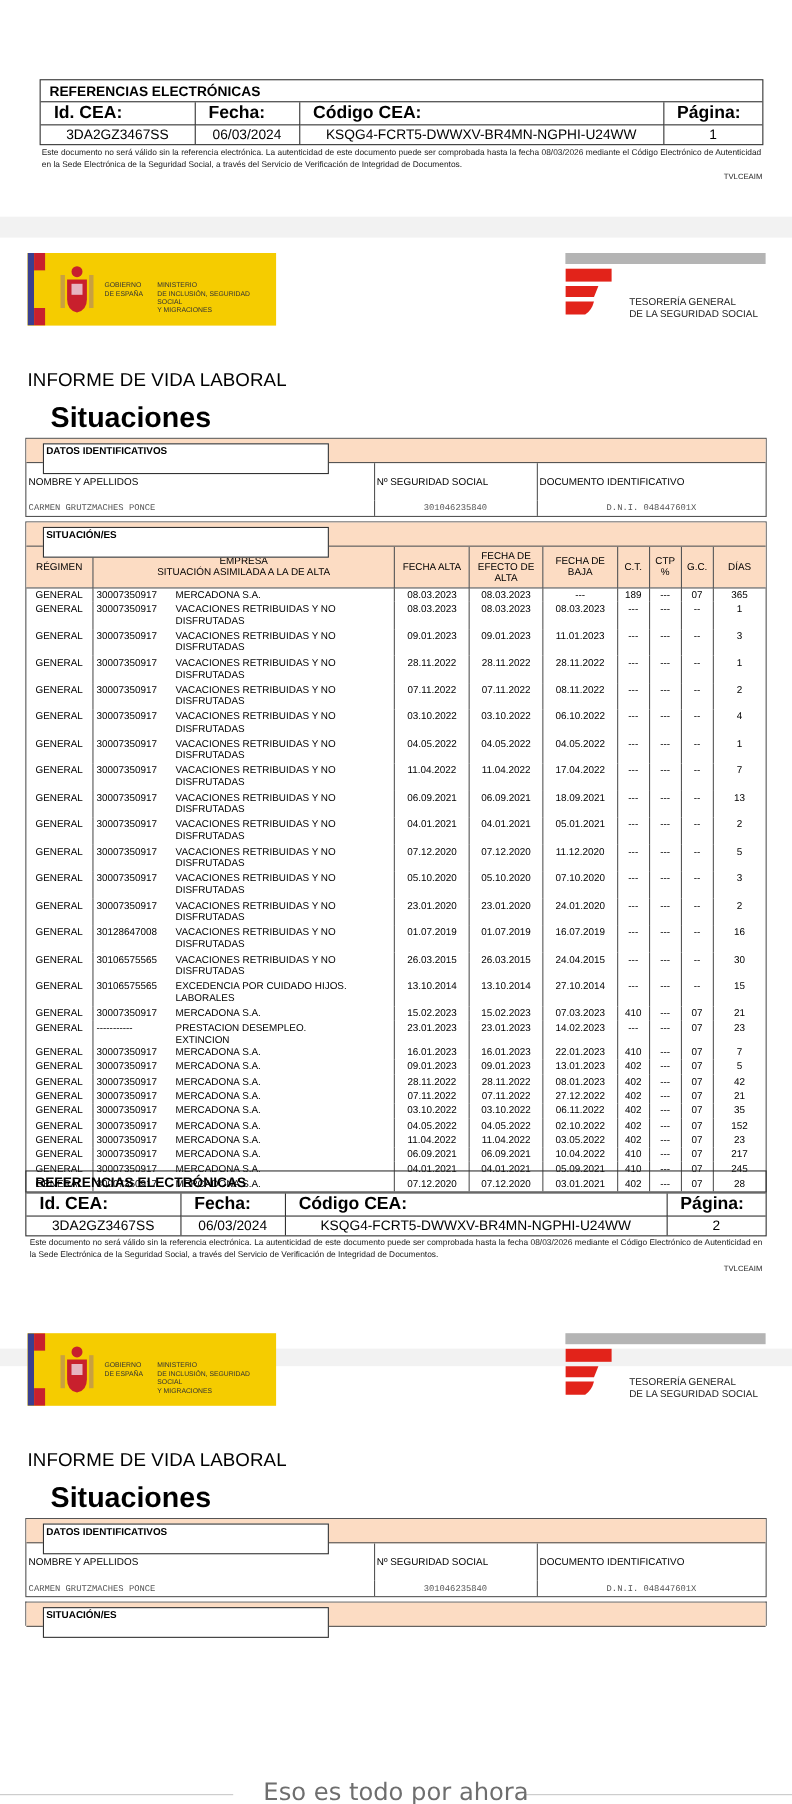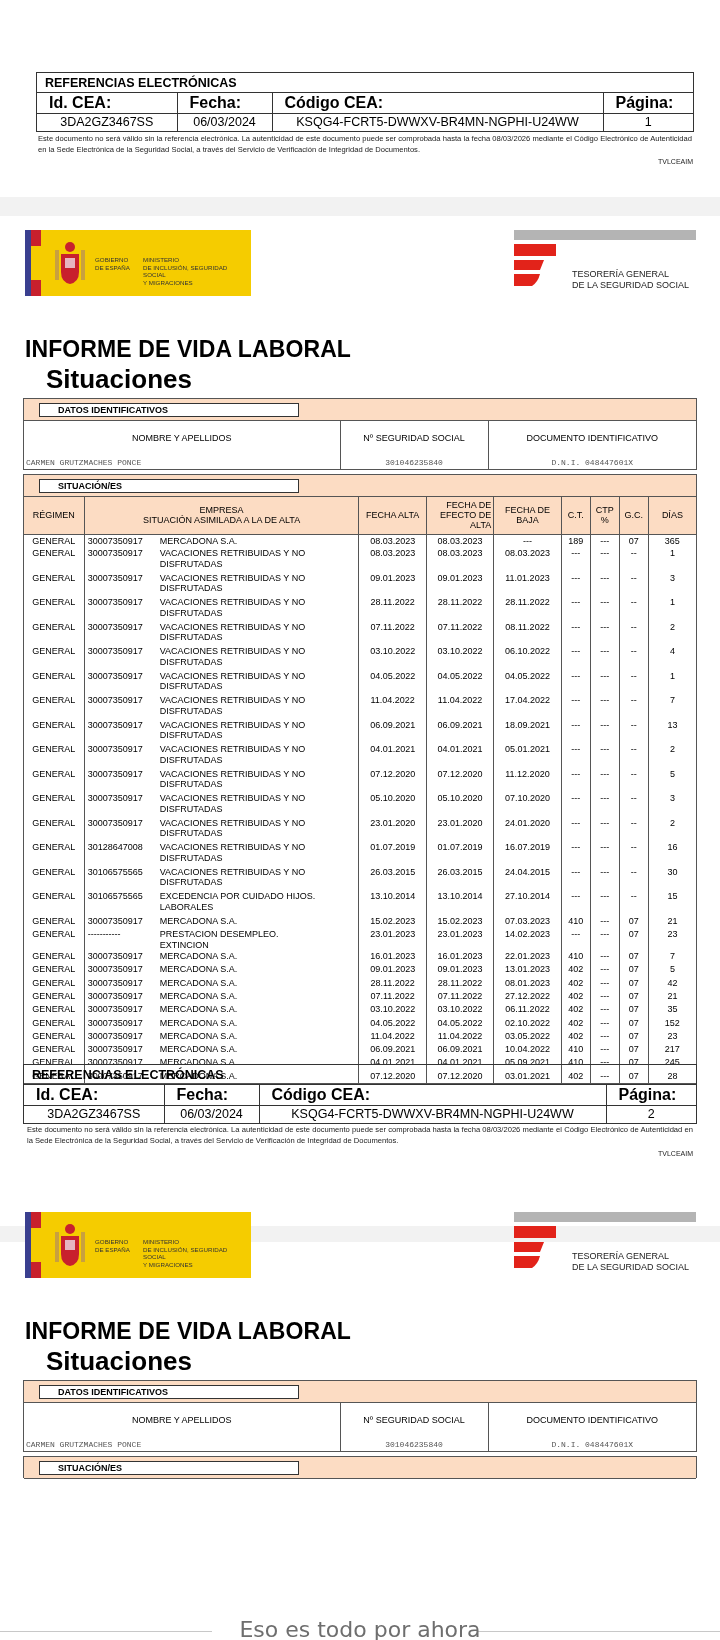--- a/index.html
+++ b/index.html
@@ -31,47 +31,47 @@
   .gov-logo .flag .red2 { position: absolute; left: 6px; top: 50px; width: 10px; height: 16px; background: #c8202d; }
   .gov-logo .shield { position: absolute; left: 28px; top: 10px; width: 34px; height: 46px; }
   .gov-logo .gob { position: absolute; left: 70px; top: 26px; font-size: 6.2px; line-height: 8px; color: #333; }
   .gov-logo .min { position: absolute; left: 118px; top: 26px; font-size: 6.2px; line-height: 7.5px; color: #333; }
 
   .tgss-logo { position: absolute; left: 514px; width: 184px; height: 62px; }
   .tgss-logo .bar { position: absolute; left: 0; top: 0; width: 182px; height: 10px; background: #b4b4b4; }
   .tgss-logo .mark { position: absolute; left: 0; top: 14px; width: 44px; height: 44px; }
   .tgss-logo .txt { position: absolute; left: 58px; top: 39px; font-size: 9px; line-height: 11px; color: #222; }
 
-  .doc-title { position: absolute; left: 25px; font-weight: bold; font-size: 23px; letter-spacing: 0.1px; }
+  .doc-title { position: absolute; left: 25px; font-weight: normal; font-size: 17px; letter-spacing: 0.1px; }
   .doc-sub { position: absolute; left: 25px; font-weight: bold; font-size: 26px; margin-left: 21px; }
 
   
   .datos { position: absolute; left: 23px; width: 674px; border: 1px solid #555; }
   .sec-head { height: 22px; background: #fcdcc3; border-bottom: 1px solid #555; position: relative; }
-  .sec-head .label { position: absolute; left: 15px; top: 4px; width: 260px; height: 14px; background: #fff; border: 1px solid #333; font-size: 9px; font-weight: bold; padding-left: 18px; line-height: 12px; }
+  .sec-head .label { position: absolute; left: 15px; top: 4px; width: 260px; height: 28px; background: #fff; border: 1px solid #333; font-size: 9px; font-weight: bold; padding-left: 2px; line-height: 12px; }
   .datos table { width: 100%; border-collapse: collapse; }
-  .datos th { font-weight: normal; text-align: center; font-size: 9px; padding: 12px 2px; border-right: 1px solid #555; height: 15px; }
+  .datos th { font-weight: normal; text-align: left; font-size: 9px; padding: 12px 2px; border-right: 1px solid #555; height: 15px; }
   .datos td { font-family: "Liberation Mono", monospace; font-size: 8px; color: #555; padding: 1px 2px; border-right: 1px solid #555; height: 14px; }
   .datos th:last-child, .datos td:last-child { border-right: none; }
   .datos .d1 { width: 316px; } .datos .d2 { width: 148px; }
   .datos td.center { text-align: center; }
 
   
   .sit { position: absolute; left: 23px; width: 674px; border: 1px solid #555; }
   .sit table { width: 100%; border-collapse: collapse; table-layout: fixed; }
   .sit thead th { background: #fcdcc3; font-weight: normal; font-size: 9px; line-height: 10px; border-right: 1px solid #555; border-bottom: 1px solid #555; text-align: center; height: 37px; padding: 0 2px; }
   .sit thead th:last-child { border-right: none; }
   .sit tbody td { font-size: 9px; line-height: 10.5px; vertical-align: top; padding: 1px 2px 0 2px; text-align: center; border-right: 1px solid #555; }
   .sit tbody td:last-child { border-right: none; }
   .sit tbody td.emp { text-align: left; padding-left: 3px; }
   .sit tbody td.emp .ccc { display: inline-block; width: 72px; vertical-align: top; }
   .sit tbody td.emp .name { display: inline-block; width: 170px; vertical-align: top; }
   .sit tbody tr.tall td { height: 24.5px; }
   .sit tbody tr.short td { height: 13.3px; }
-  .sit .w1 { width: 58px; } .sit .w2 { width: 265px; } .sit .w3 { width: 65px; } .sit .w4 { width: 65px; text-align: right; }
+  .sit .w1 { width: 58px; } .sit .w2 { width: 265px; } .sit .w3 { width: 65px; } .sit .w4 { width: 65px; }
   .sit .w5 { width: 65px; } .sit .w6 { width: 28px; } .sit .w7 { width: 28px; } .sit .w8 { width: 28px; } .sit .w9 { width: 46px; }
 
   .sit3 { position: absolute; left: 23px; width: 674px; border: 1px solid #555; border-bottom: none; height: 22px; }
 
   .footer-text { position: absolute; left: 0; width: 720px; top: 1617px; text-align: center; font-family: "DejaVu Sans", sans-serif; font-size: 22px; color: #6e6e6e; }
   .footer-line { position: absolute; top: 1631px; height: 1px; background: #c8c8c8; }
 </style>
 </head>
 <body>
 

